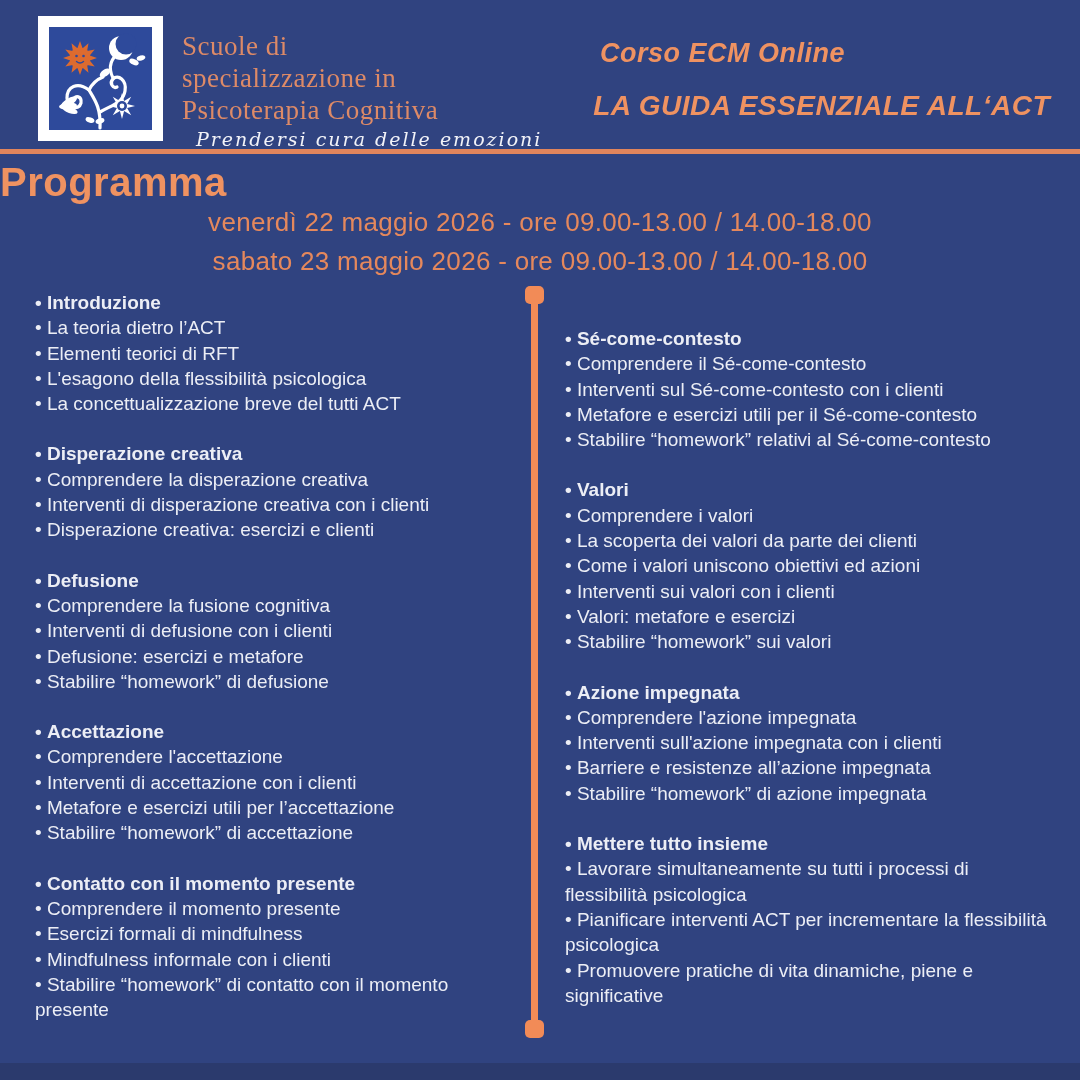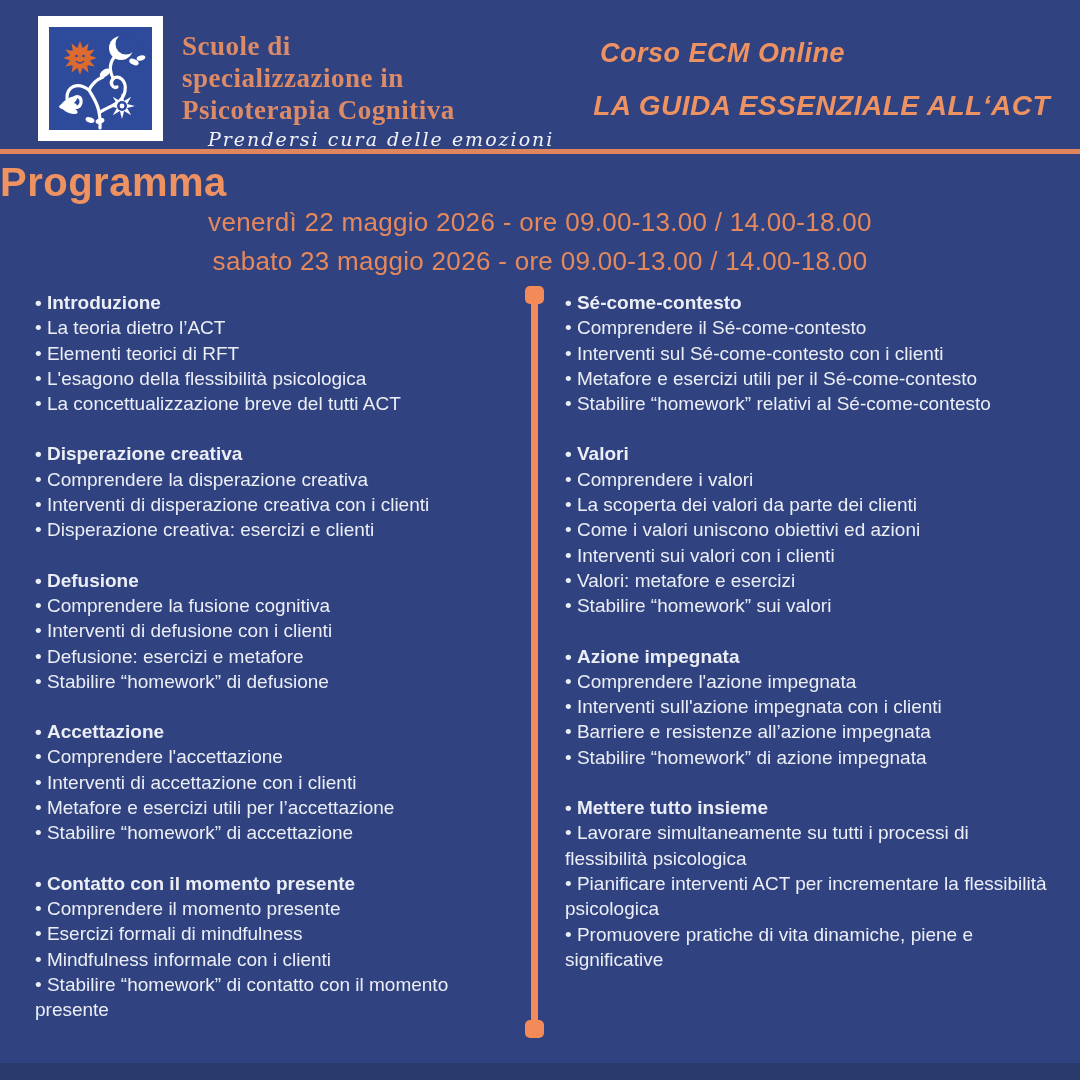--- a/index.html
+++ b/index.html
@@ -20,26 +20,25 @@
     font-family:"Liberation Sans", sans-serif;
     -webkit-font-smoothing:antialiased;
   }
   
   .logo-box{position:absolute;left:38px;top:16px;width:125px;height:125px;}
   .brand-text{
     position:absolute;left:182px;top:30px;width:340px;
     font-family:"Liberation Serif", serif;
     font-size:27px;line-height:32px;color:var(--brand-salmon);
     letter-spacing:0.5px;
-    font-weight:bold;
   }
   .brand-tagline{
     position:absolute;left:196px;top:128px;width:300px;
     font-family:"DejaVu Serif", serif;font-style:italic;
-    font-size:19px;color:#f2f3f8;letter-spacing:2px;white-space:nowrap;margin-left:12px;
+    font-size:19px;color:#f2f3f8;letter-spacing:2px;white-space:nowrap;
   }
   .course-kicker{
     position:absolute;left:600px;top:38px;width:440px;
     font-size:27px;font-weight:bold;font-style:italic;color:var(--accent-orange);
     letter-spacing:0.5px;
   }
   .course-title{
     position:absolute;left:580px;top:90px;width:470px;text-align:right;
     font-size:28px;font-weight:bold;font-style:italic;color:var(--accent-orange);
     letter-spacing:0.5px;white-space:nowrap;
@@ -56,21 +55,21 @@
   }
   .program-date{
     position:absolute;left:0;width:1080px;text-align:center;
     font-size:26px;color:var(--date-orange);letter-spacing:0.3px;
   }
   .program-date.d0{top:207px;}
   .program-date.d1{top:238px;margin-top:8px;}
   
   .col{position:absolute;top:290px;color:var(--text-light);}
   .col-left{left:35px;width:462px;}
-  .col-right{left:565px;width:482px;}
+  .col-right{left:565px;width:482px;margin-top:36px;}
   .section{margin-bottom:25px;}
   .item{font-size:19px;line-height:25.3px;}
   .item::before{content:"\2022\00a0";}
   .item.head{font-weight:bold;}
   
   .vline{
     position:absolute;left:531px;top:295px;width:7px;height:730px;
     background:var(--divider-orange);
   }
   .vcap{

